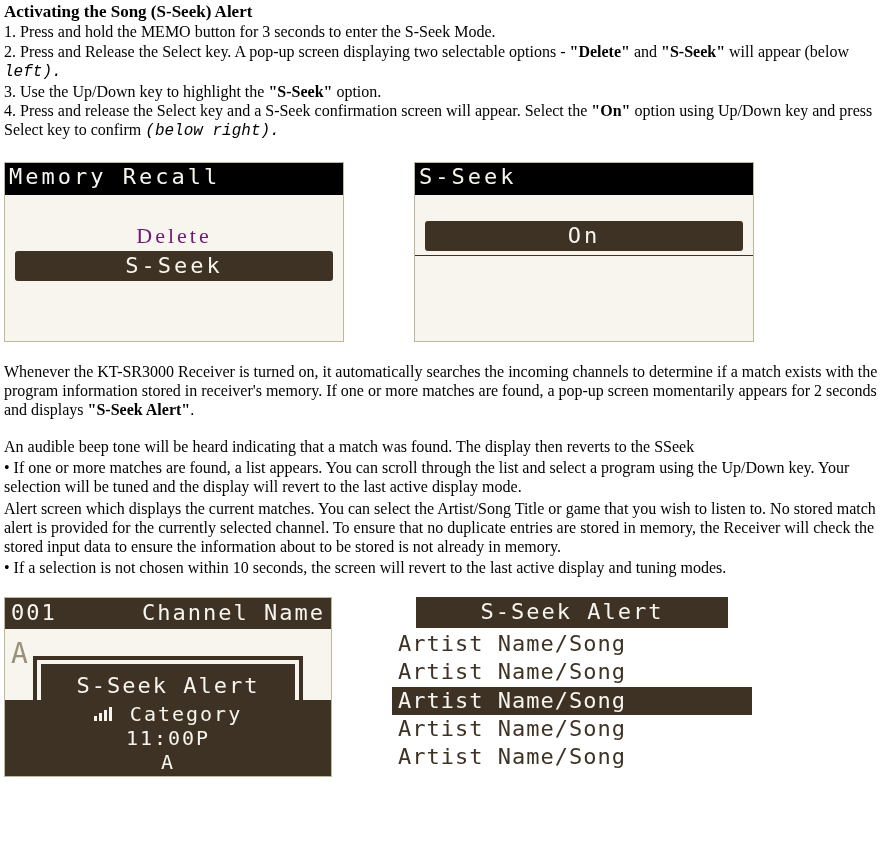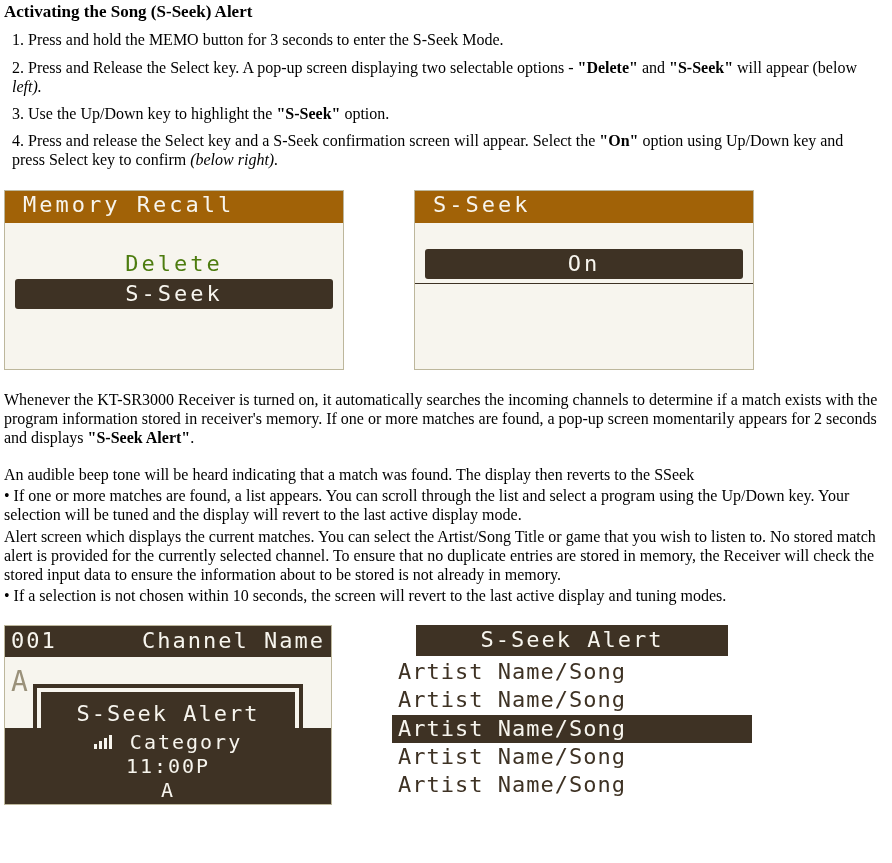--- a/index.html
+++ b/index.html
@@ -9,47 +9,47 @@
     padding: 2px 4px;
     width: 884px;
     color: #000;
     line-height: 1.2;
   }
   .title {
     font-weight: bold;
     font-size: 17px;
   }
   .step {
-    margin: 8px;
+    margin: 0;
   }
   .bold { font-weight: bold; }
-  .italic { font-style: italic; }
+  .italic { font-style: italic; font-family: Liberation Mono, monospace; }
   .screens-row {
     display: flex;
     gap: 70px;
     margin: 20px 0 20px 0;
   }
   .lcd {
     background: #f7f5ee;
     border: 1px solid #bdb79c;
     width: 340px;
     height: 180px;
     position: relative;
     font-family: monospace;
     color: #3e3224;
     box-sizing: border-box;
     overflow: hidden;
   }
   .lcd-header {
-    background: #a16207;
+    background: #000000;
     color: #f7f5ee;
     font-family: monospace;
     font-size: 22px;
     letter-spacing: 3px;
-    padding: 2px 18px;
+    padding: 2px 4px;
     height: 28px;
     line-height: 24px;
   }
   .lcd-row {
     font-size: 22px;
     letter-spacing: 3px;
     height: 30px;
     line-height: 30px;
     text-align: center;
   }
@@ -203,21 +203,21 @@
 
 <p class="step">
   <span>4. Press and release the Select key and a S-Seek confirmation screen will appear. Select the </span><span class="bold">"On"</span><span> option using Up/Down key and press Select key to confirm </span><span class="italic">(below right).</span>
 </p>
 
 <div class="screens-row">
 
   <div class="lcd">
     <div class="lcd-header">Memory Recall</div>
     <div class="lcd-spacer"></div>
-    <div class="lcd-row" style="color:#4d7c0f;">Delete</div>
+    <div class="lcd-row" style="color:#701a75;font-family:Liberation Serif, serif;">Delete</div>
     <div class="lcd-row lcd-sel">S-Seek</div>
   </div>
 
   <div class="lcd">
     <div class="lcd-header">S-Seek</div>
     <div class="lcd-spacer"></div>
     <div class="lcd-row lcd-sel">On</div>
     <div class="lcd-divider"></div>
   </div>
 </div>

